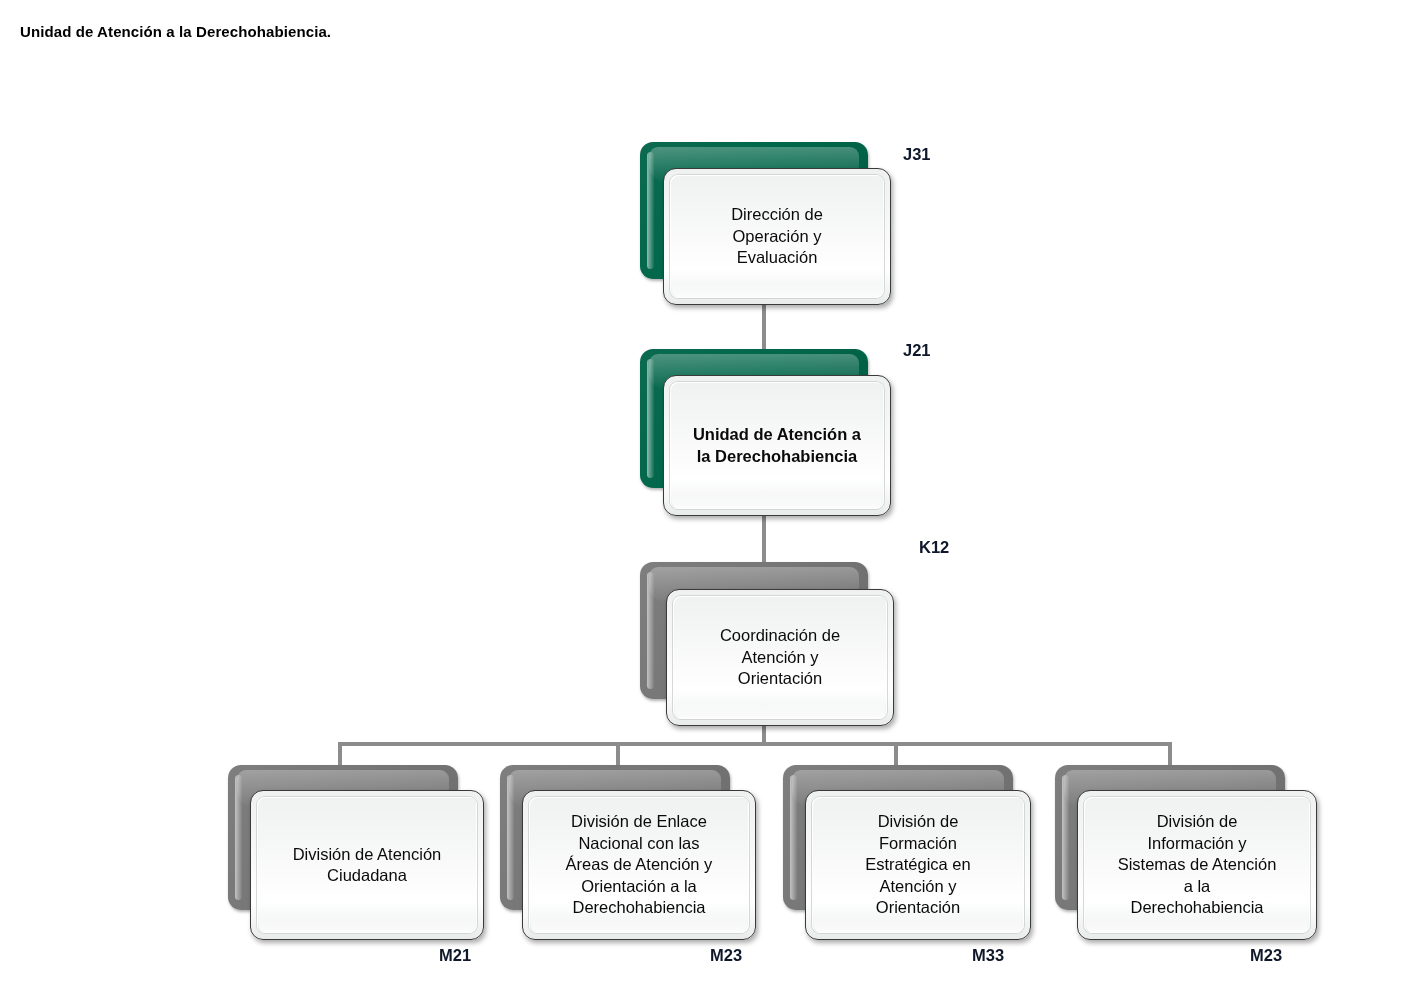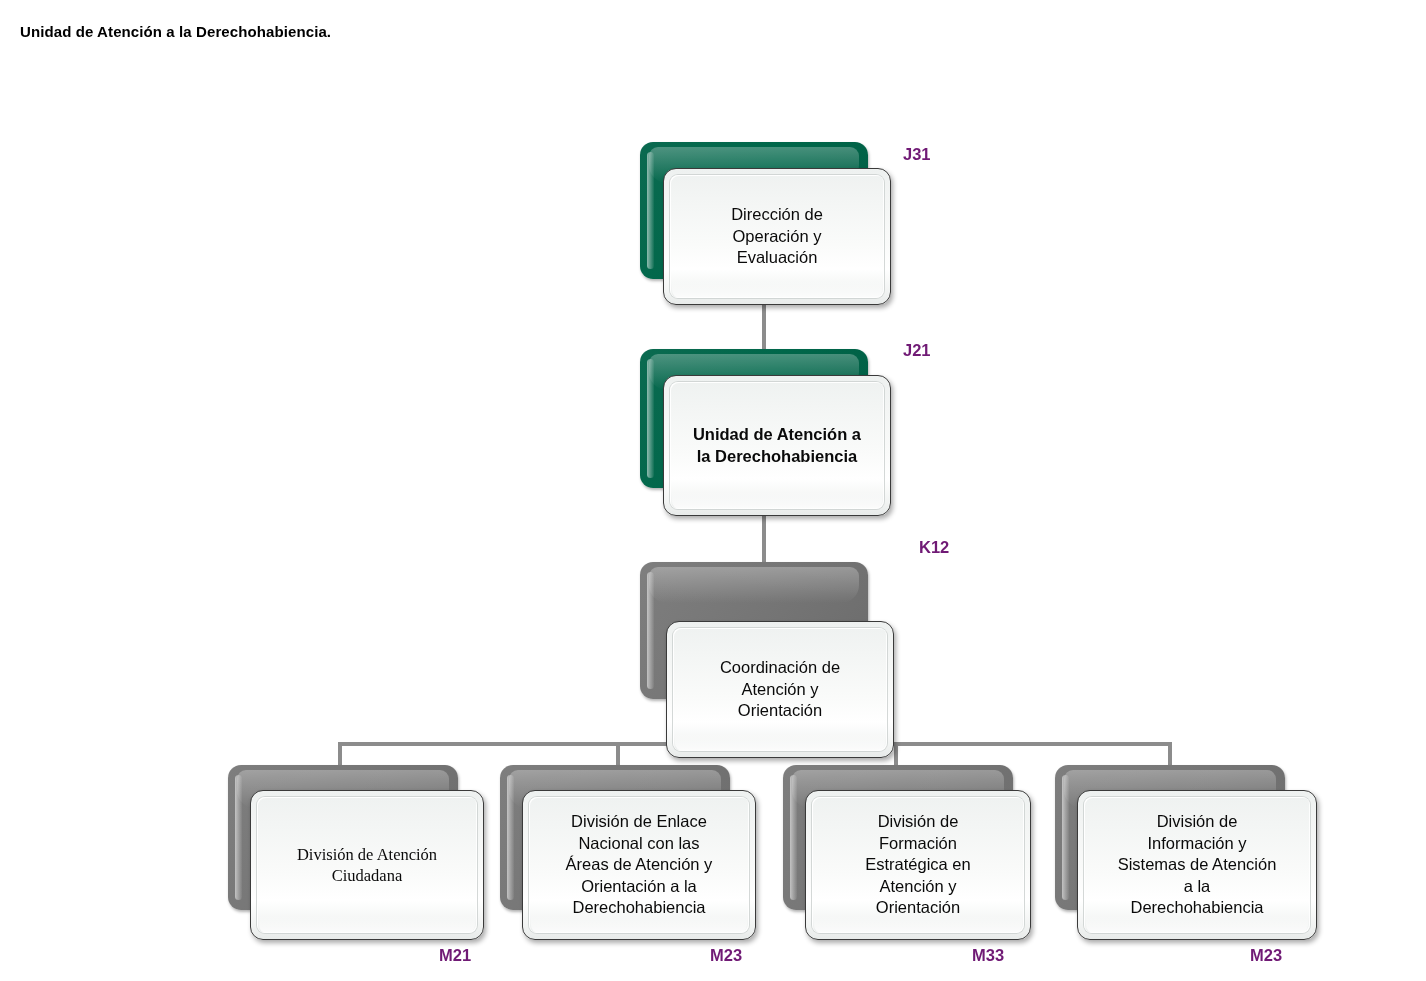--- a/index.html
+++ b/index.html
@@ -144,21 +144,21 @@
     color: #0a0a0a;
     padding: 0 10px;
     white-space: pre-line;
   }
 
   
   .code {
     position: absolute;
     font-size: 16.5px;
     font-weight: bold;
-    color: #701a75;
+    color: #0f172a;
     white-space: nowrap;
   }
 </style>
 </head>
 <body>
 
 <div id="org-page">
 
   <div id="page-title">Unidad de Atención a la Derechohabiencia.</div>
 
@@ -189,29 +189,29 @@
     <div class="back green" style="width:228px; height:139px;"></div>
     <div class="front" style="left:23px; top:26px; width:228px; height:141px;">
       <div class="label">Unidad de Atención a
 la Derechohabiencia</div>
     </div>
   </div>
   <div class="code" style="left:903px; top:341px;">J21</div>
 
   <div class="node" style="left:640px; top:562px; width:252px; height:165px;">
     <div class="back gray" style="width:228px; height:137px;"></div>
-    <div class="front" style="left:26px; top:27px; width:228px; height:137px;margin-top:32px;">
+    <div class="front" style="left:26px; top:27px; width:228px; height:137px;">
         <div class="label">Coordinación de
 Atención y
 Orientación</div>
     </div>
   </div>
   <div class="code" style="left:903px; top:538px;margin-left:16px;">K12</div>
 
-  <div class="node" style="left:228px; top:765px; width:304px; height:175px;font-family:Liberation Serif, serif;">
+  <div class="node" style="left:228px; top:765px; width:304px; height:175px;">
     <div class="back gray" style="width:230px; height:145px;"></div>
     <div class="front" style="left:22px; top:25px; width:234px; height:150px;">
       <div class="label">División de Atención
 Ciudadana</div>
     </div>
   </div>
   <div class="code" style="left:439px; top:946px;">M21</div>
 
   <div class="node" style="left:500px; top:765px; width:256px; height:140px;text-decoration:underline;">
     <div class="back gray" style="width:230px; height:145px;"></div>

